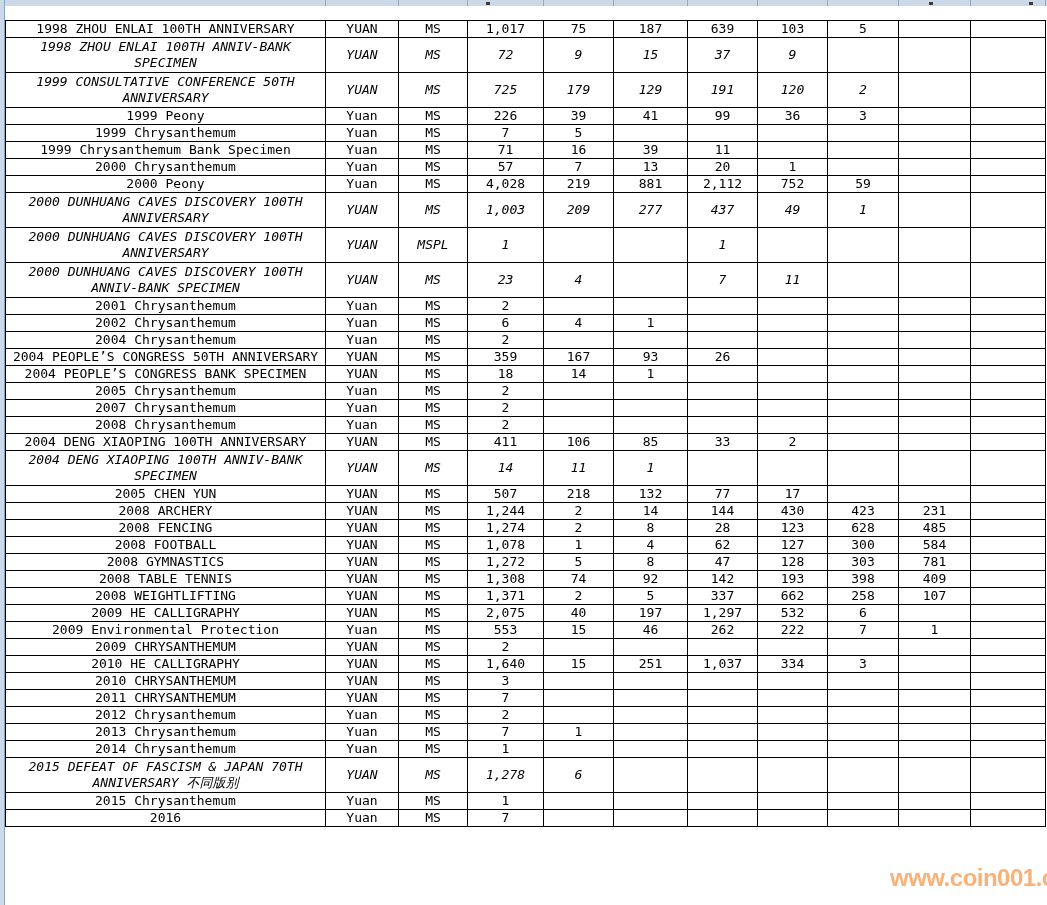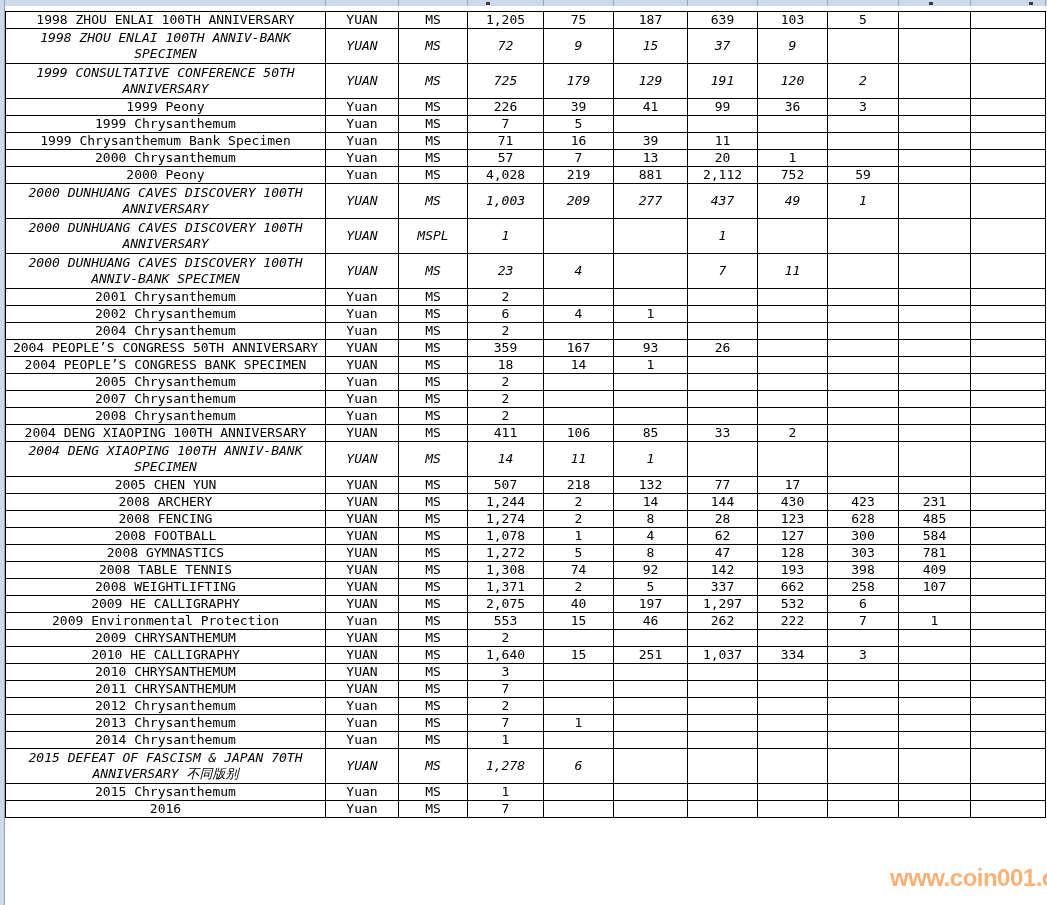--- a/index.html
+++ b/index.html
@@ -28,21 +28,21 @@
   .band-tick {
     position: absolute; top: 0; width: 1px; height: 6px;
     background: #93a9c0;
   }
   .band-fragment {
     position: absolute; top: 2px; width: 4px; height: 3px;
     background: #3c3c3c;
   }
   
   table.census {
-    position: absolute; left: 5px; top: 11px;
+    position: absolute; left: 5px; top: 20px;
     width: 1040px;
     border-collapse: collapse;
     table-layout: fixed;
     background: #ffffff;
     z-index: 1;
   }
   table.census td {
     border: 1px solid #000000;
     padding: 0;
     text-align: center;
@@ -102,21 +102,21 @@
       <col style="width:70px">
       <col style="width:71px">
     <col style="width:72px">
       <col style="width:75px">
   </colgroup>
   <tbody>
       <tr>
         <td>1998 ZHOU ENLAI 100TH ANNIVERSARY</td>
         <td>YUAN</td>
         <td>MS</td>
-        <td>1,205</td>
+        <td>1,017</td>
         <td>75</td>
         <td>187</td>
         <td>639</td>
         <td>103</td>
         <td>5</td>
         <td></td>
         <td></td>
       </tr>
       <tr class="tall">
         <td>1998 ZHOU ENLAI 100TH ANNIV-BANK

